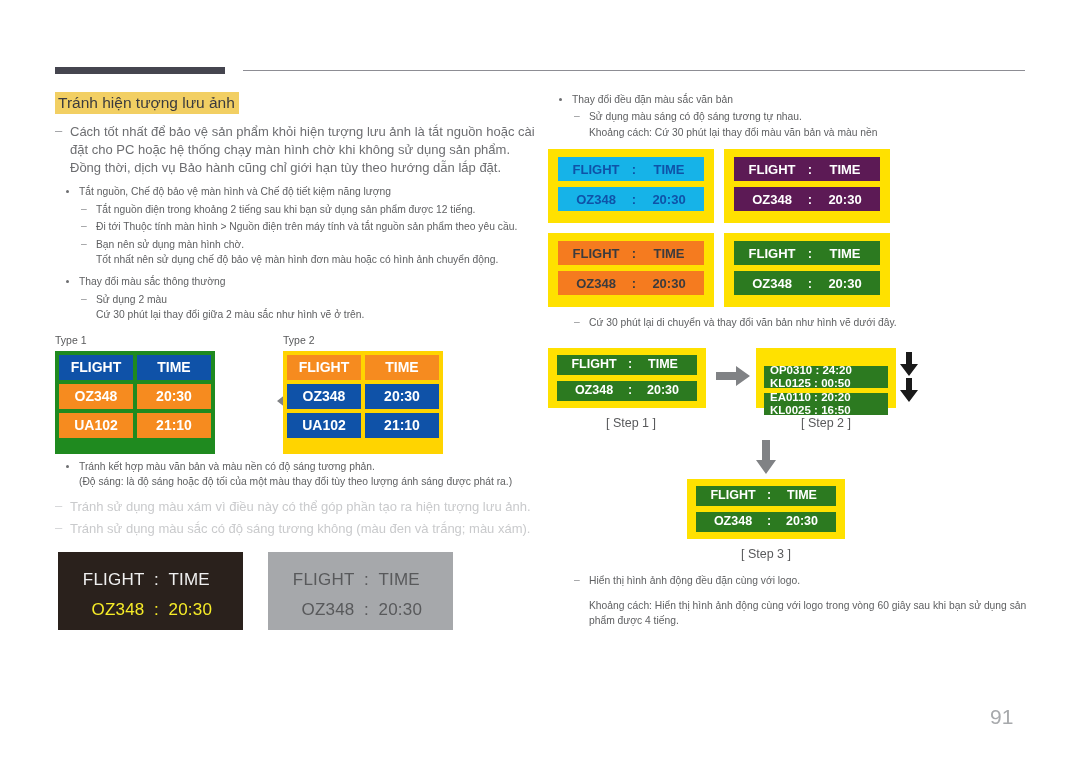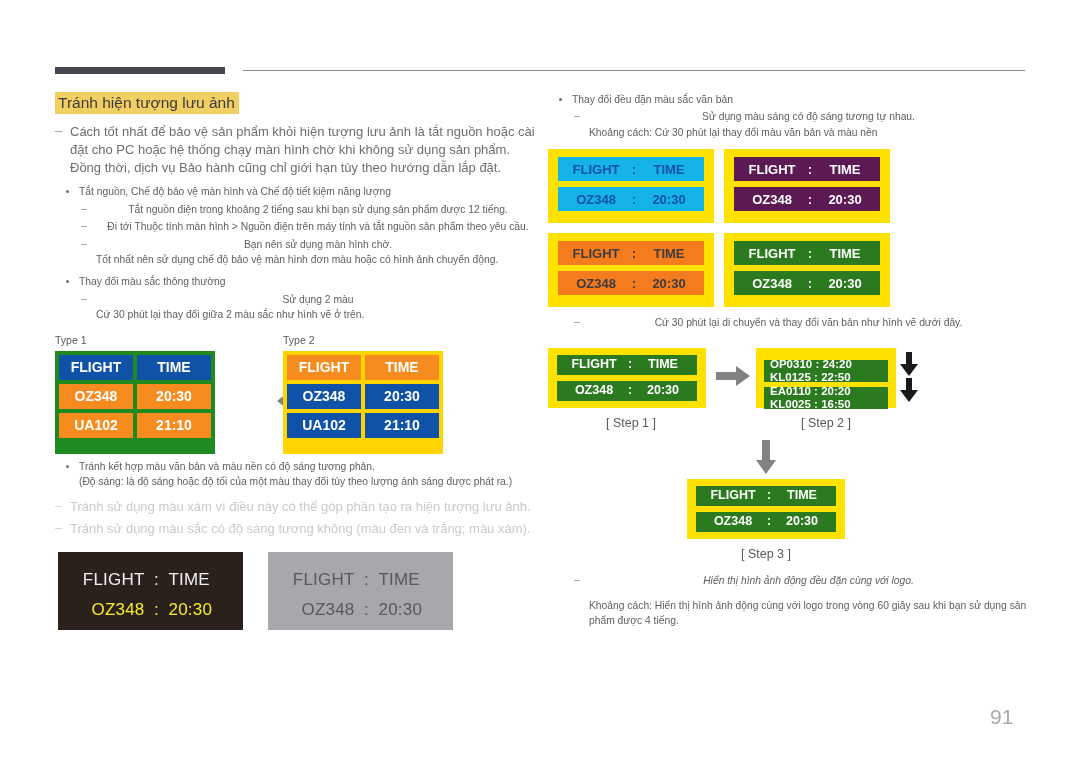--- a/index.html
+++ b/index.html
@@ -89,21 +89,20 @@
     border-radius: 50%;
     background: #6d6e71;
   }
   .dash {
     position: relative;
     padding-left: 41px;
     font-size: 10.3px;
     line-height: 15.4px;
     color: #5f6062;
     margin-top: 2px;
-    text-align: center;
   }
   .dash:before {
     content: "\2013";
     position: absolute;
     left: 26px; top: -1px;
     color: #8e8f92;
   }
   .plain-indent {
     padding-left: 41px;
     font-size: 10.3px;
@@ -248,38 +247,38 @@
     color: #58595b;
     text-align: center;
     width: 158px;
   }
 
   .scroll-box {
     position: absolute;
     width: 140px; height: 60px;
     background: #ffe100;
     box-sizing: border-box;
-    padding: 12px 8px;
+    padding: 18px 8px;
   }
   .scroll-strip {
     height: 22px;
     background: #2c7a20;
     overflow: hidden;
     position: relative;
     color: #ffffff;
     font-size: 11.5px;
     font-weight: bold;
     line-height: 12px;
   }
   .scroll-strip.s2 { margin-top: 5px; }
   .scroll-strip .sl { position: absolute; left: 6px; white-space: nowrap; }
   .scroll-strip .l1 { top: -2px; }
   .scroll-strip .l2 { top: 11px; }
 
-  .right-notes { margin-top: 2px; font-style: italic; }
+  .right-notes { margin-top: 2px; }
 </style>
 </head>
 <body>
 
 <div class="hdr-bar"></div>
 <div class="hdr-line"></div>
 
 <div class="col-left">
 
   <div class="sec-title">Tránh hiện tượng lưu ảnh</div>
@@ -461,21 +460,21 @@
 
     <div style="position:absolute; left:168px; top:22px;">
       <svg width="34" height="20" viewBox="0 0 34 20">
         <polygon points="0,6 20,6 20,0 34,10 20,20 20,14 0,14" fill="#808285"></polygon>
       </svg>
     </div>
 
     <div class="scroll-box" style="left:208px; top:4px;">
       <div class="scroll-strip s1">
         <span class="sl l1">OP0310 :  24:20</span>
-        <span class="sl l2">KL0125 :  22:50</span>
+        <span class="sl l2">KL0125 :  00:50</span>
       </div>
       <div class="scroll-strip s2">
         <span class="sl l1">EA0110 :  20:20</span>
         <span class="sl l2">KL0025 :  16:50</span>
       </div>
     </div>
     <div class="step-caption" style="left:199px; top:72px;">[ Step 2 ]</div>
 
     <div style="position:absolute; left:352px; top:8px;">
       <svg width="18" height="24" viewBox="0 0 18 24">

